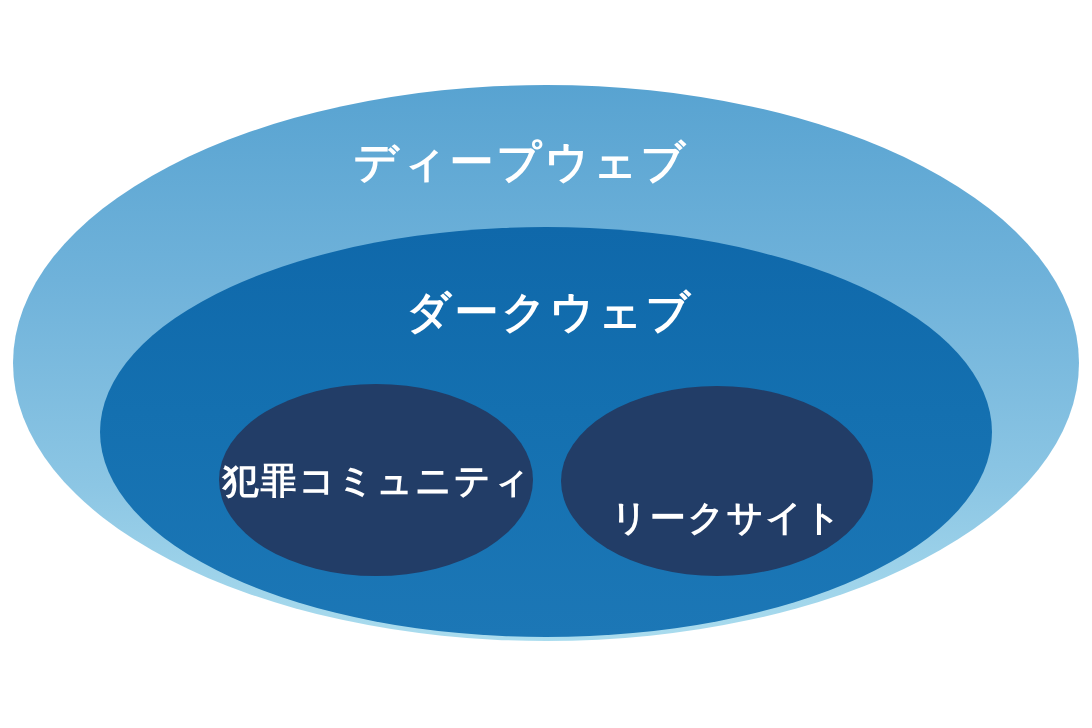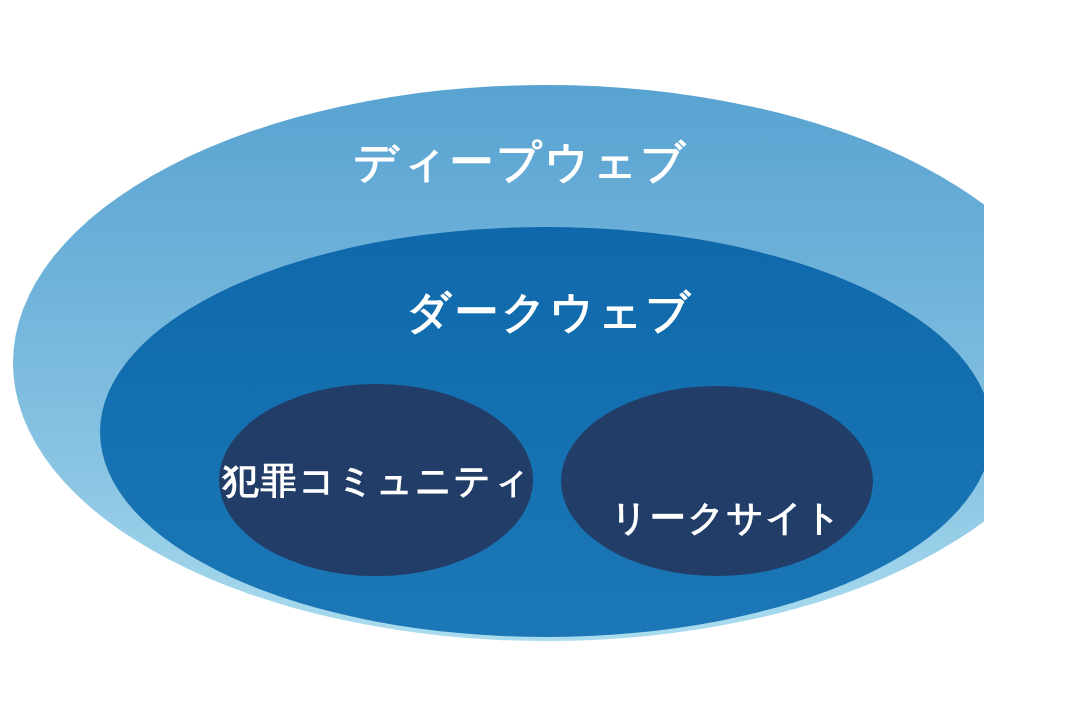--- a/index.html
+++ b/index.html
@@ -3,21 +3,21 @@
 <meta charset="utf-8">
 <style>
   html, body {
     margin: 0;
     padding: 0;
     background: #ffffff;
     font-family: "DejaVu Sans", "Liberation Sans", sans-serif;
   }
   .stage {
     position: relative;
-    width: 984px;
+    width: 1092px;
     height: 728px;
     background: #ffffff;
     overflow: hidden;
   }
   .ellipse {
     position: absolute;
     border-radius: 50%;
   }
   
   .ellipse.deep-web {

